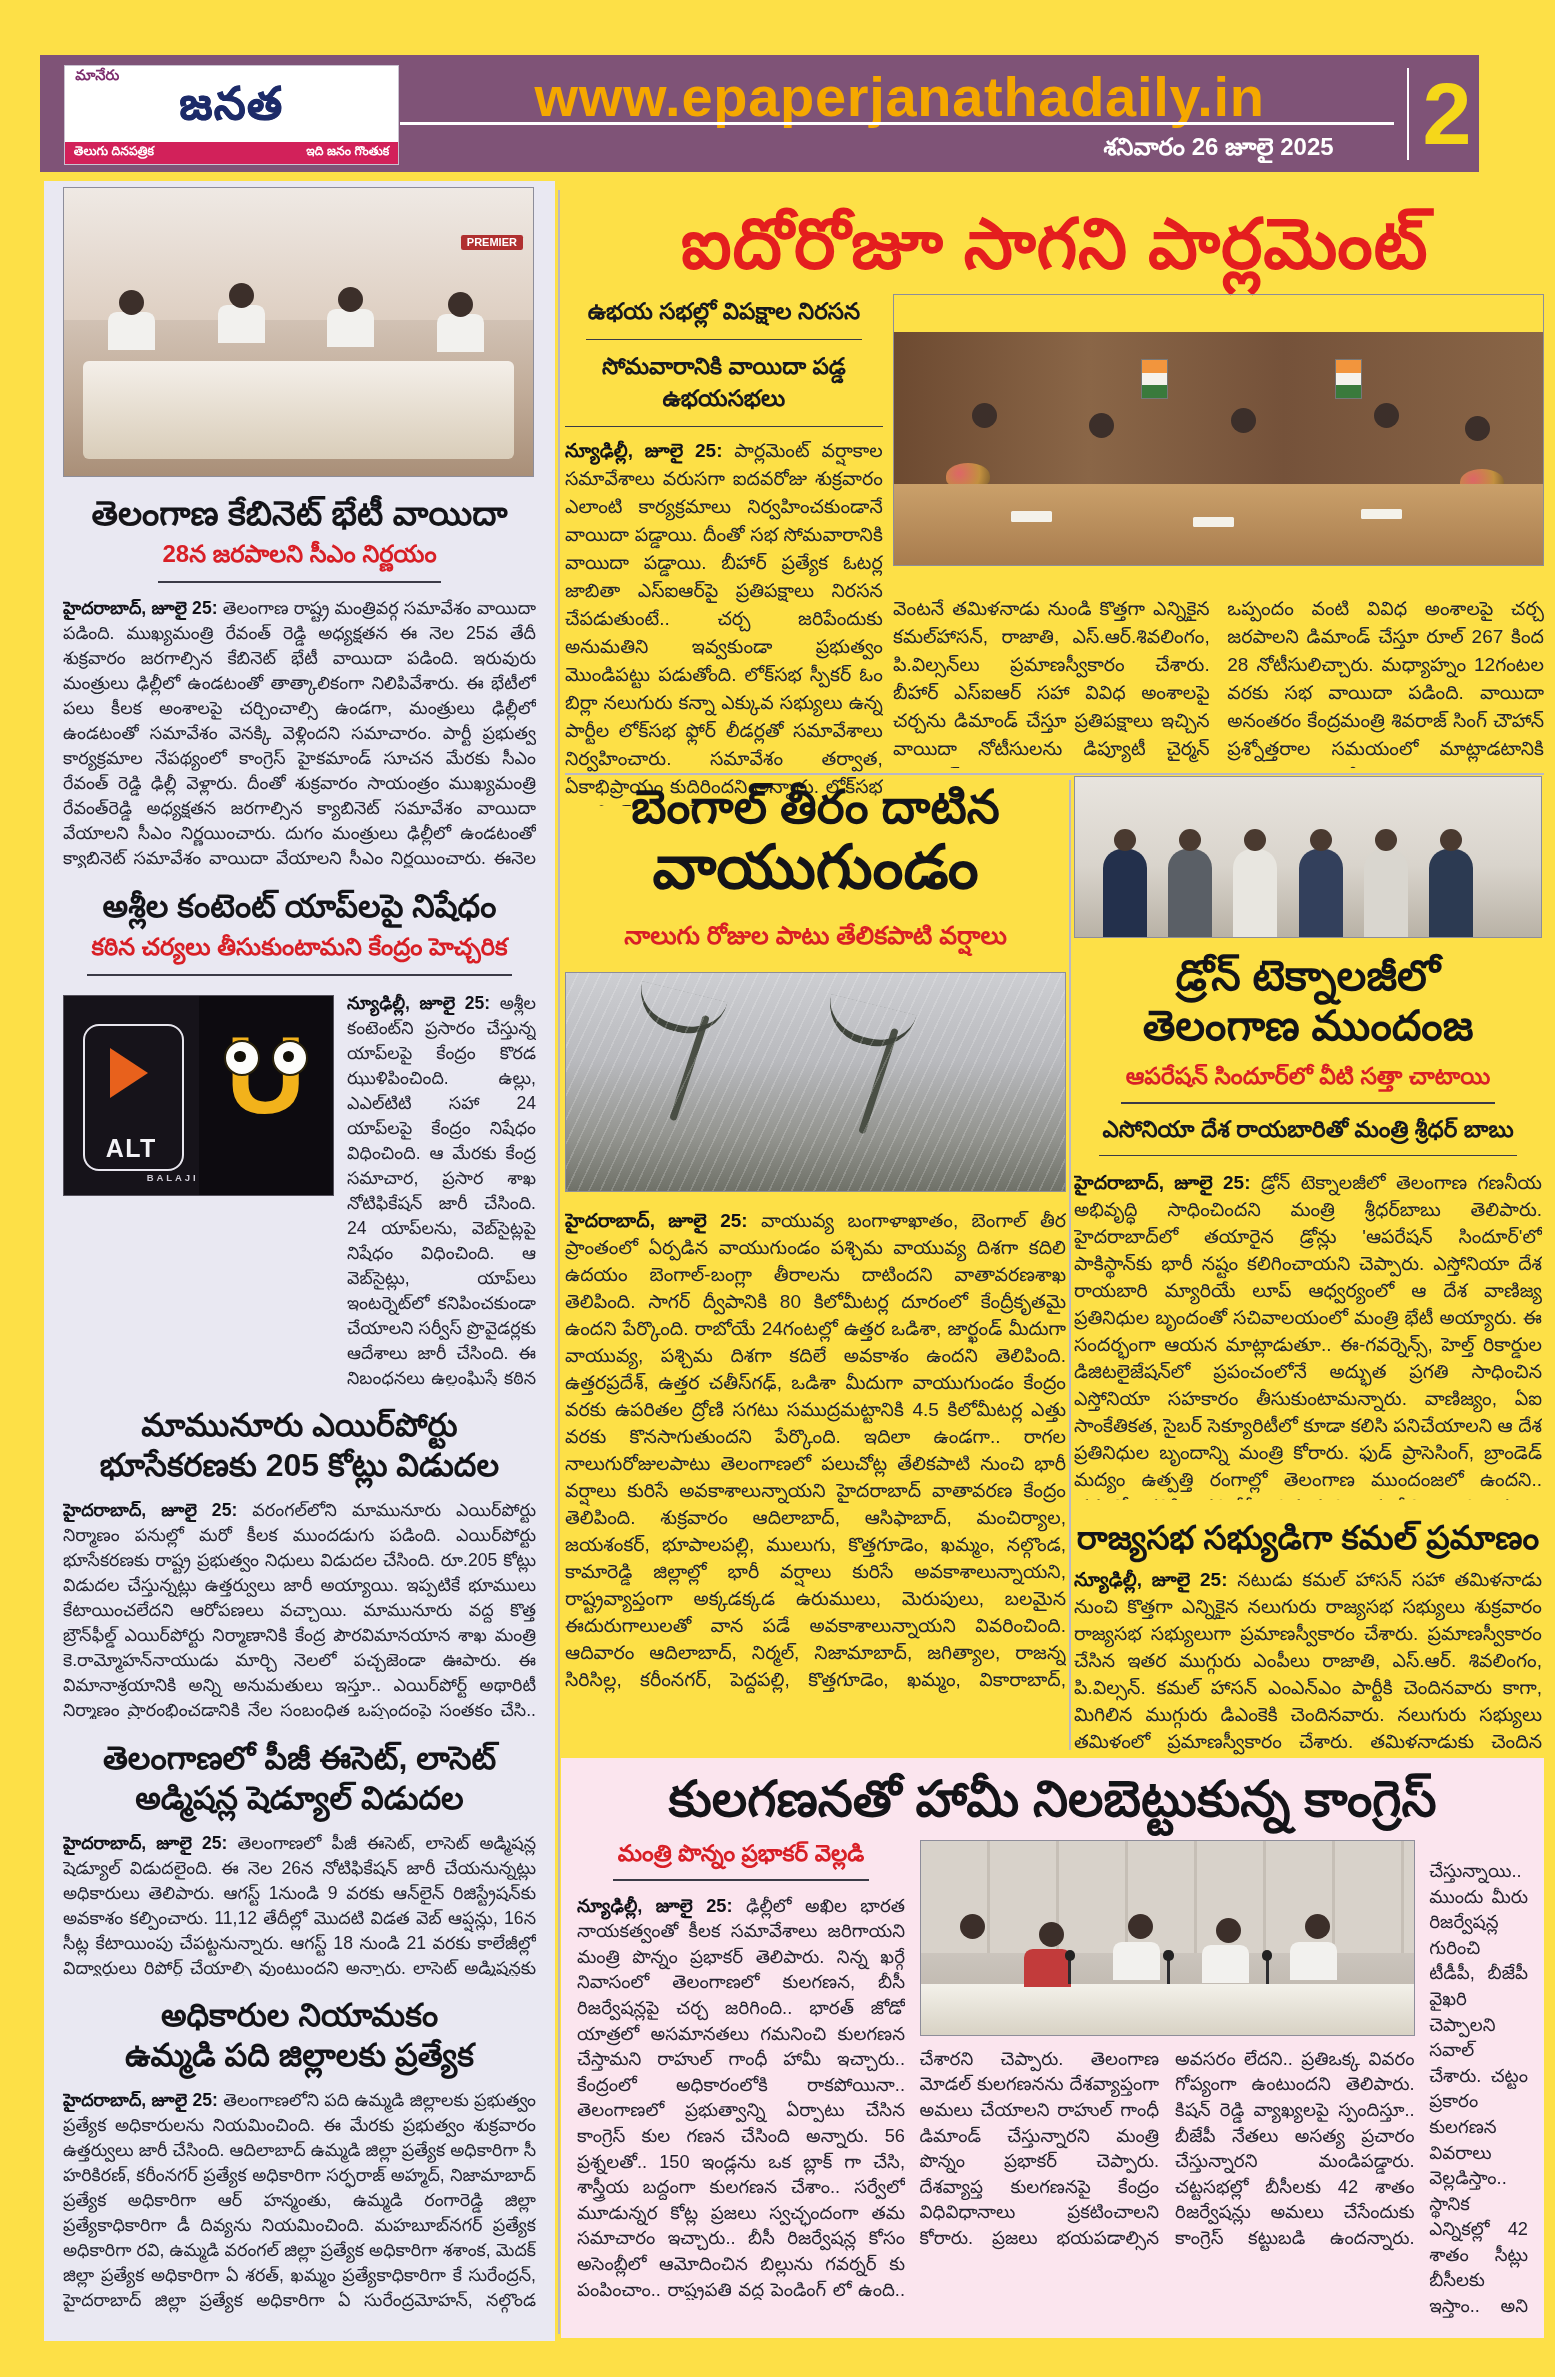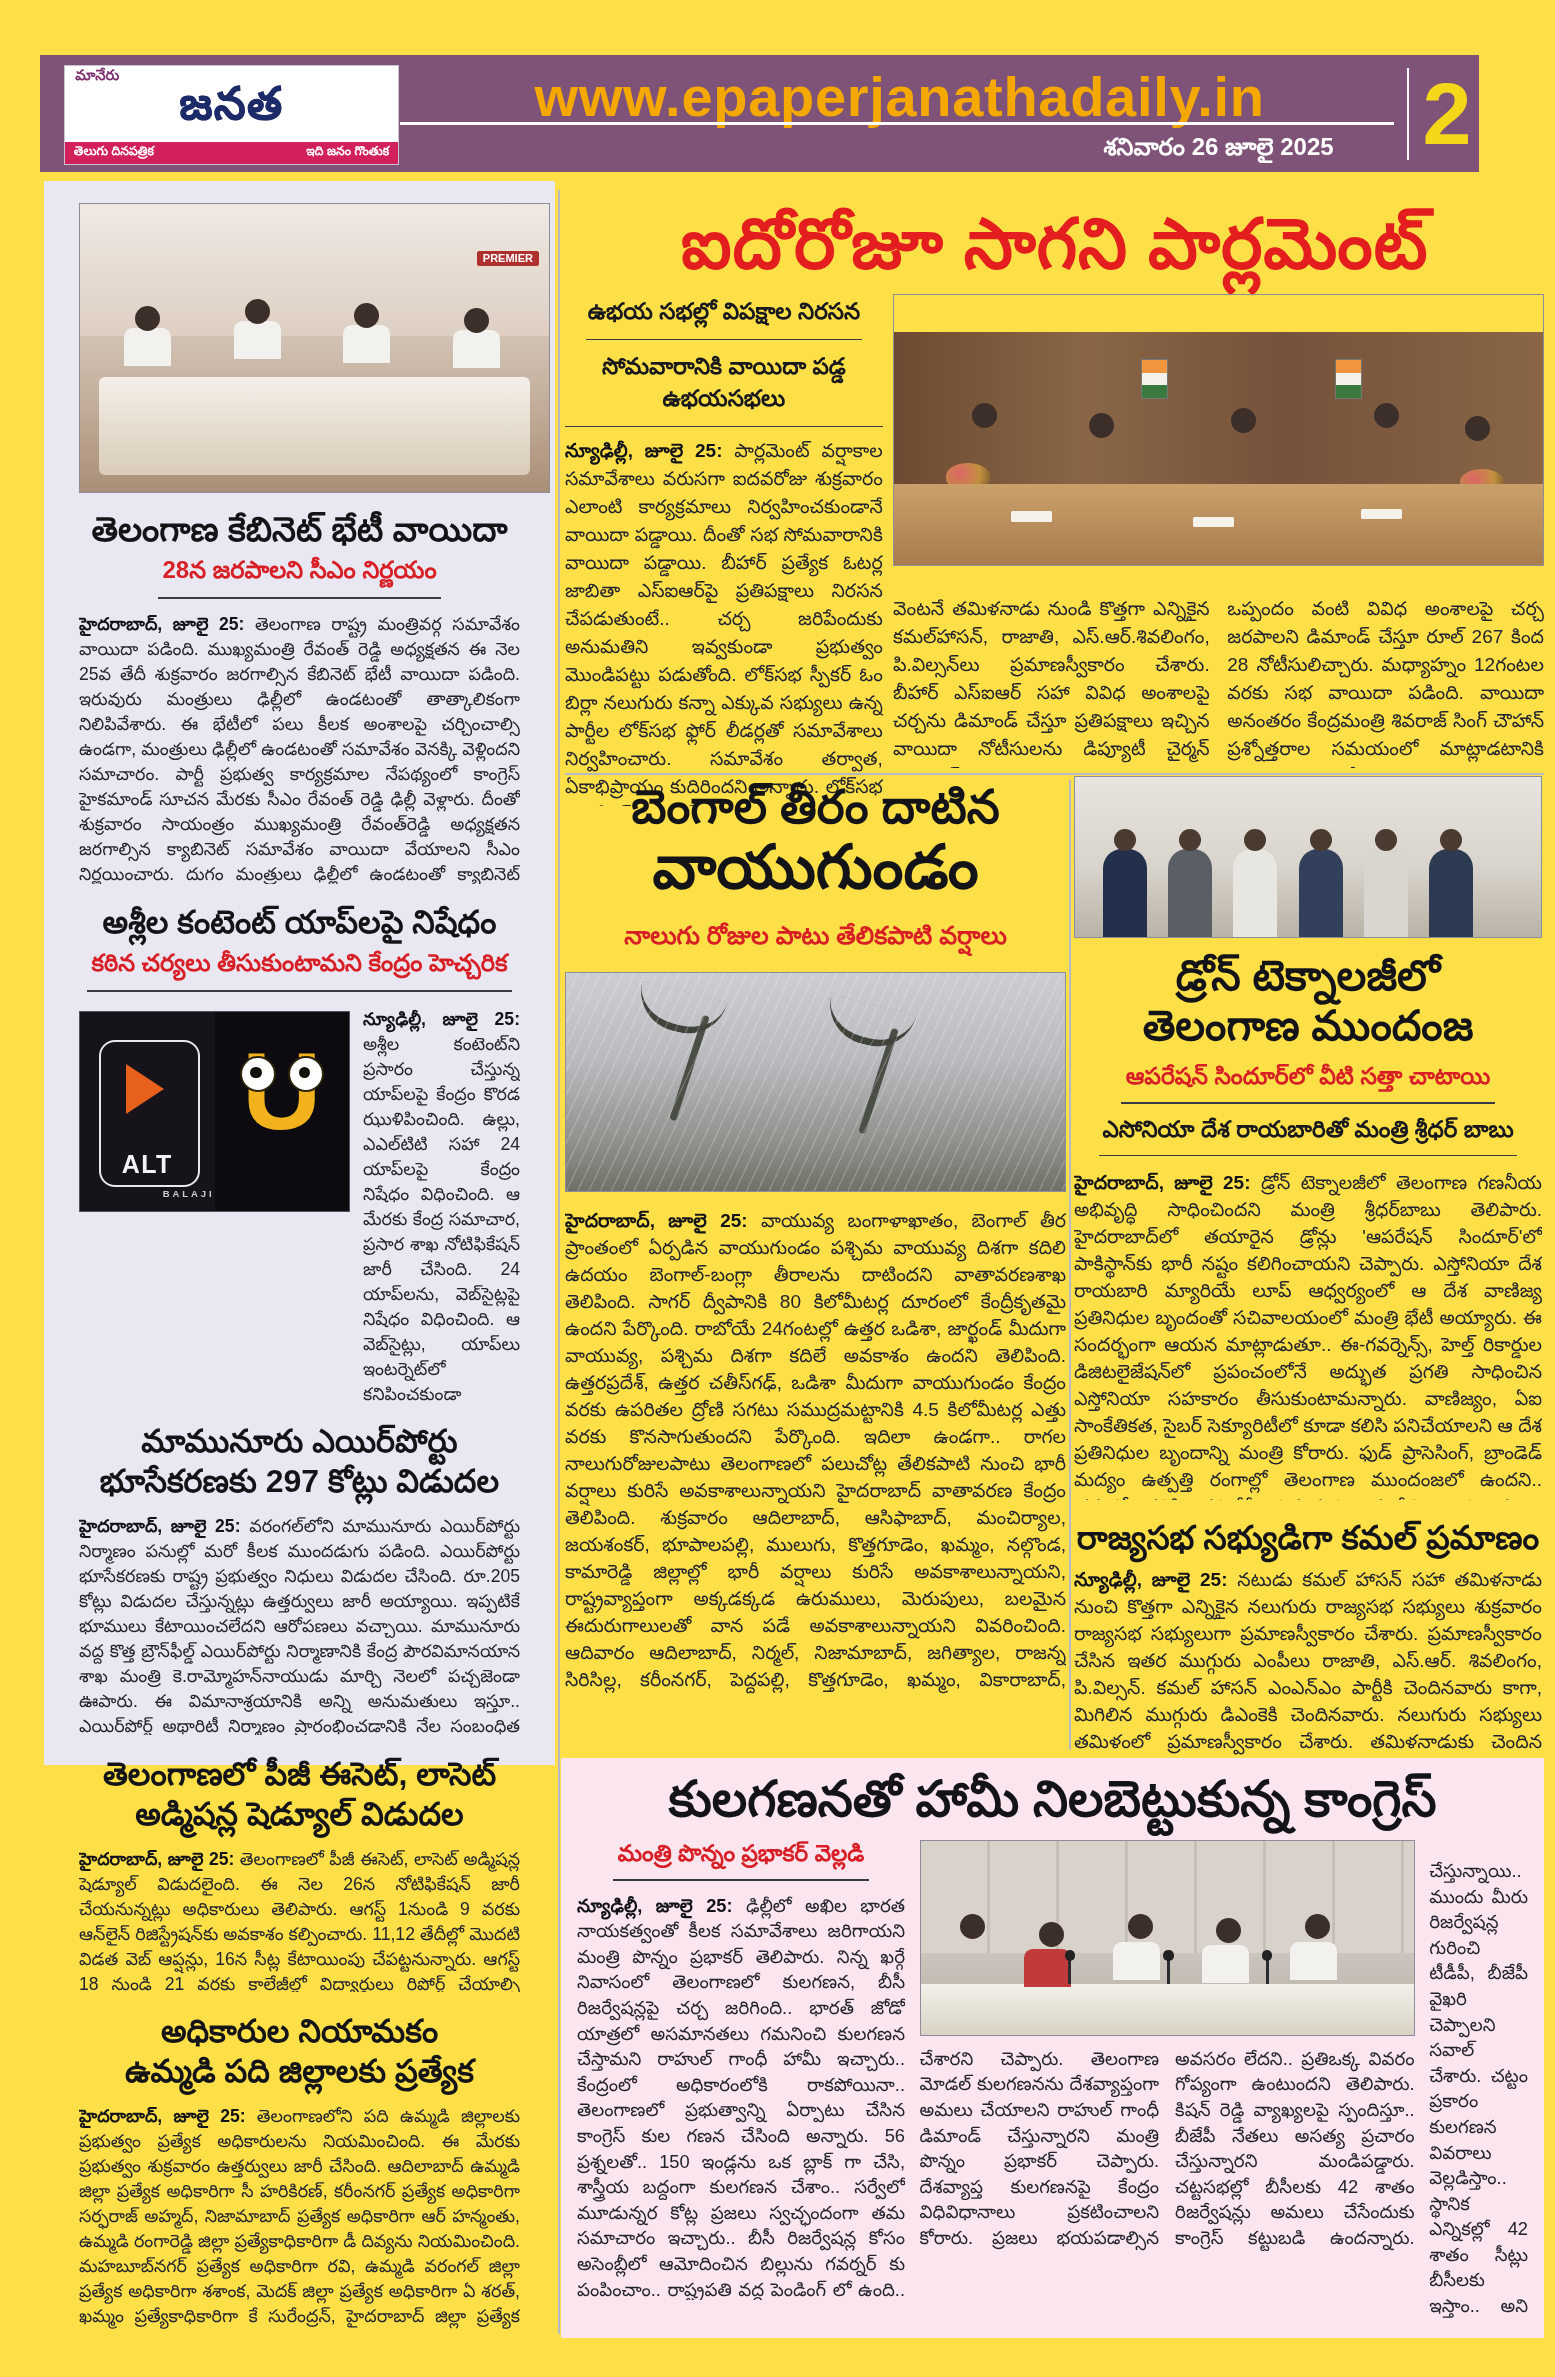--- a/index.html
+++ b/index.html
@@ -23,21 +23,21 @@
   .kickwrap{text-align:center;}
   .kicker{display:inline-block;color:#d81f26;font-weight:800;border-bottom:2.2px solid #3a3a46;padding:0 4.4px 7.3px 4.4px;}
   .kicker.noline{border-bottom:none;padding-bottom:0;}
   .blackkick{display:inline-block;color:#18181e;font-weight:800;border-bottom:1.5px solid #3a3a46;padding:0 2.9px 7.3px 2.9px;}
   .body-t{color:#23232f;text-align:justify;overflow:hidden;}
   .body-t b{color:#121218;}
   .vrule{position:absolute;background:#b9b7c6;width:1.5px;}
   .hrule{position:absolute;background:#b9b7c6;height:1.5px;}
 
   
-  .leftcol{position:absolute;left:44px;top:181px;width:511px;height:1584px;padding:16px;box-sizing:border-box;}
+  .leftcol{position:absolute;left:44px;top:181px;width:511px;height:2160px;padding:0;box-sizing:border-box;}
   .leftcol .inner{padding:5.9px 19px 0 19px;}
   .photo-cabinet{width:471px;height:290px;border:1.5px solid #8d8d9a;box-sizing:border-box;position:relative;overflow:hidden;background:linear-gradient(180deg,#e9e2dd 0%,#d8cbc0 35%,#c2ad9a 70%,#a98f78 100%);}
   .cab-wall{position:absolute;left:0;top:0;width:100%;height:46%;background:linear-gradient(180deg,#efe9e4,#decfc2);}
   .cab-table{position:absolute;left:4%;bottom:6%;width:92%;height:34%;background:linear-gradient(180deg,#f4efe9,#d9cdb9);border-radius:5.9px;}
   .cab-premier{position:absolute;right:10.2px;top:47px;color:#fff;background:#b03030;font-size:11px;font-weight:bold;padding:1.5px 5.9px;border-radius:2.2px;}
   .head-dot{position:absolute;width:25px;height:25px;border-radius:50%;background:#3c2f2a;}
   .torso{position:absolute;width:47px;height:38px;border-radius:8.8px 8.8px 0 0;background:#f2f1ee;}
   .lc-h1{font-size:34px;line-height:40px;margin:16px 0 7.3px 0;}
   .lc-kick{font-size:24px;}
   .lc-body{font-size:17.6px;line-height:25px;margin-top:13px;}
@@ -170,21 +170,21 @@
             <div class="eye" style="right:25px">
                 <div class="pupil"></div>
               </div>
           </div>
         </div>
         <p class="body-t lc-body" style="margin-top:0"><b>న్యూఢిల్లీ, జూలై 25:</b> <span>అశ్లీల కంటెంట్‌ని ప్రసారం చేస్తున్న యాప్‌లపై కేంద్రం కొరడ ఝుళిపించింది. ఉల్లు, ఎఎల్‌టిటి సహా 24 యాప్‌లపై కేంద్రం నిషేధం విధించింది. ఆ మేరకు కేంద్ర సమాచార, ప్రసార శాఖ నోటిఫికేషన్ జారీ చేసింది. 24 యాప్‌లను, వెబ్‌సైట్లపై నిషేధం విధించింది. ఆ వెబ్‌సైట్లు, యాప్‌లు ఇంటర్నెట్‌లో కనిపించకుండా చేయాలని సర్వీస్ ప్రొవైడర్లకు ఆదేశాలు జారీ చేసింది. ఈ నిబంధనలు ఉల్లంఘిస్తే కఠిన చర్యలు తప్పవని హెచ్చరించింది. ఒకటికి ప్రసార మంత్రిత్వ శాఖ, ఎలక్ట్రానిక్స్ శాఖల ప్రకారం కంటెంట్ విషయంలో స్పష్టమైన మార్గదర్శకాలు ఉండాలని పేర్కొంది. ఉల్లు, ఎఎల్‌టిటి, బిగ్ షాట్స్, దేసిఫ్లిక్స్, బూమెక్స్, నవరస లైట్, గులాబ్ యాప్, కంగన్ యాప్, బుల్ యాప్, జల్వా యాప్, వావ్ ఎంటర్-టైన్మెంట్, లుక్ ఎంటర్-టైన్మెంట్, హాట్ ప్రైమ్, ఫినియో, ఫుగి, ఎక్స్ ప్రైమ్, షోఎక్స్, సోల్ టాకీస్, అడ్డా టివి, హాట్ఎక్స్, మూడ్ఎక్స్, నియాన్ఎక్స్ వీఐపీ, ఫుగు, మోజ్‌ఫ్లిక్స్, ట్రిప్టిఫ్లిక్స్ పంపిణీదారులపై నిషేధం విధించింది. దేశంలో అశ్లీల కంటెంట్ నిషేధం కొనసాగుతుంది. ఆఫ్‌లైన్‌లో అశ్లీల కంటెంట్ కోసం ఏ యాప్‌ని తయారు చేసినా.. దాన్ని ప్రజలకు అందుబాటులో ఉంచకూడదని స్పష్టం చేసింది.</span></p>
       </div>
 
       <div class="headline lc-h3">
         <div>మామునూరు ఎయిర్‌పోర్టు</div>
-        <div>భూసేకరణకు 297 కోట్లు విడుదల</div>
+        <div>భూసేకరణకు 205 కోట్లు విడుదల</div>
       </div>
       <p class="body-t lc-body" style="height:221px"><b>హైదరాబాద్, జూలై 25:</b> <span>వరంగల్‌లోని మామునూరు ఎయిర్‌పోర్టు నిర్మాణం పనుల్లో మరో కీలక ముందడుగు పడింది. ఎయిర్‌పోర్టు భూసేకరణకు రాష్ట్ర ప్రభుత్వం నిధులు విడుదల చేసింది. రూ.205 కోట్లు విడుదల చేస్తున్నట్లు ఉత్తర్వులు జారీ అయ్యాయి. ఇప్పటికే భూములు కేటాయించలేదని ఆరోపణలు వచ్చాయి. మామునూరు వద్ద కొత్త బ్రౌన్‌ఫీల్డ్ ఎయిర్‌పోర్టు నిర్మాణానికి కేంద్ర పౌరవిమానయాన శాఖ మంత్రి కె.రామ్మోహన్‌నాయుడు మార్చి నెలలో పచ్చజెండా ఊపారు. ఈ విమానాశ్రయానికి అన్ని అనుమతులు ఇస్తూ.. ఎయిర్‌పోర్ట్ అథారిటీ నిర్మాణం ప్రారంభించడానికి నేల సంబంధిత ఒప్పందంపై సంతకం చేసి.. మొత్తం 253 ఎకరాల భూమిని ప్రభుత్వం సేకరించి ఇవ్వాల్సి ఉంది. ఈ నిర్మాణం మొదలుపెడతామని కేంద్రమంత్రి ప్రకటించడంతో.. ఈ నేపథ్యంలో భూసేకరణ ప్రక్రియ వేగం పుంజుకుంది. భూములు ఇచ్చేందుకు స్థానికులు వెనకాడటం కూడా ఒక కారణంగా చెప్పొచ్చు.</span></p>
 
       <div class="headline lc-h3">
         <div>తెలంగాణలో పీజీ ఈసెట్, లాసెట్</div>
         <div>అడ్మిషన్ల షెడ్యూల్ విడుదల</div>
       </div>
       <p class="body-t lc-body" style="height:145px"><b>హైదరాబాద్, జూలై 25:</b> <span>తెలంగాణలో పీజీ ఈసెట్, లాసెట్ అడ్మిషన్ల షెడ్యూల్ విడుదలైంది. ఈ నెల 26న నోటిఫికేషన్ జారీ చేయనున్నట్లు అధికారులు తెలిపారు. ఆగస్ట్ 1నుండి 9 వరకు ఆన్‌లైన్ రిజిస్ట్రేషన్‌కు అవకాశం కల్పించారు. 11,12 తేదీల్లో మొదటి విడత వెబ్ ఆప్షన్లు, 16న సీట్ల కేటాయింపు చేపట్టనున్నారు. ఆగస్ట్ 18 నుండి 21 వరకు కాలేజీల్లో విద్యార్థులు రిపోర్ట్ చేయాల్సి వుంటుందని అన్నారు. లాసెట్ అడ్మిషన్లకు ఆగస్ట్ 4 నుండి 14 వరకు ఆన్‌లైన్ రిజిస్ట్రేషన్లకు అనుమతి ఇచ్చారు. 16,17 తేదీల్లో వెబ్ ఆప్షన్లు, 22 సీట్ల కేటాయింపు చేపట్టనున్నారు. 22 నుండి 25 వరకు సెల్ఫ్ రిపోర్టింగ్‌కు అవకాశం ఉంది.</span></p>
 
       <div class="headline lc-h3">

